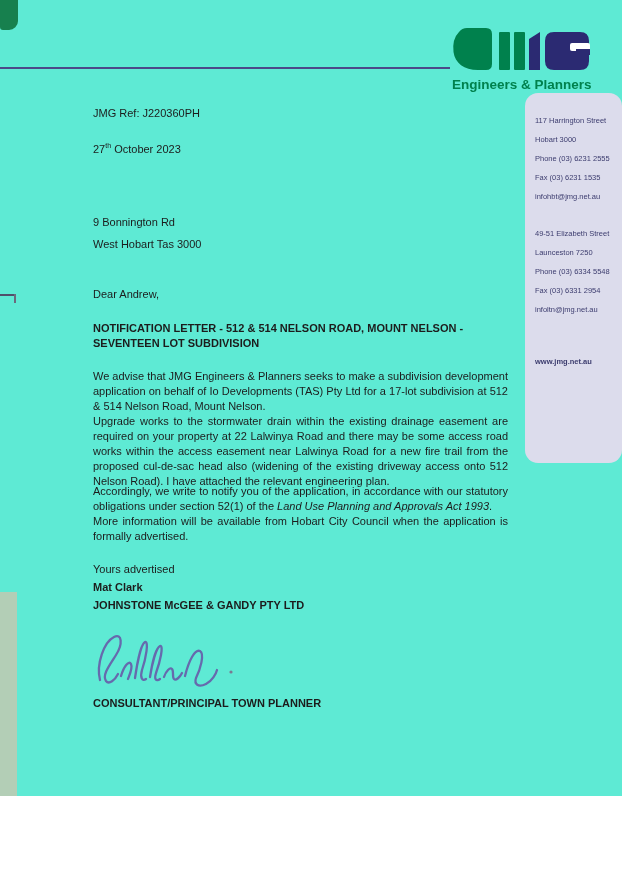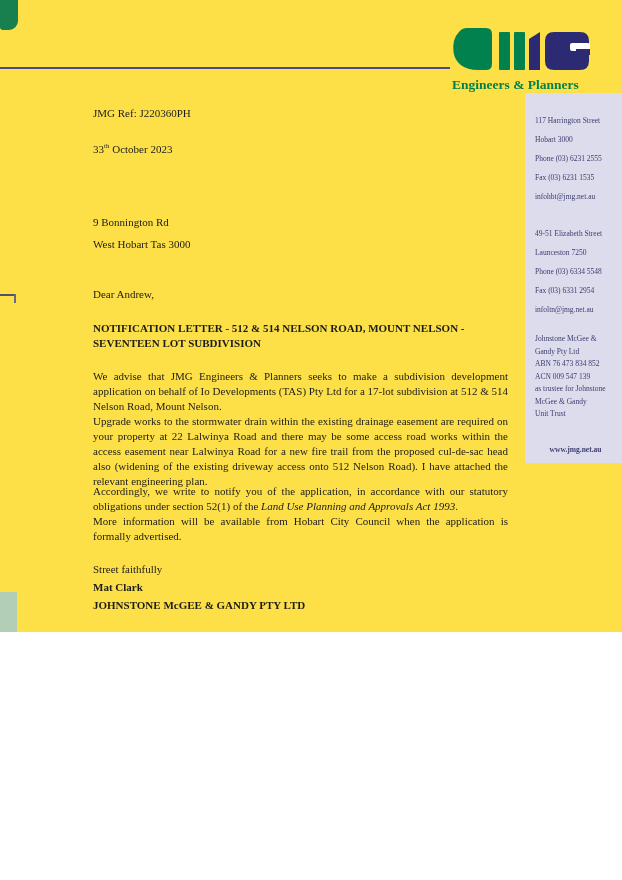--- a/index.html
+++ b/index.html
@@ -1,24 +1,23 @@
 <!DOCTYPE html>
 <html><head>
 <meta charset="utf-8">
 <style>
   * { margin: 0; padding: 0; box-sizing: border-box; }
   html, body { background: #ffffff; }
   body { font-family: "Liberation Sans", sans-serif; }
   .page {
     position: relative;
     width: 622px;
-    height: 632px;
-    background: #fde047;
+    height: 796px;
+    background: #5eead4;
     overflow: hidden;
-    font-family: Liberation Serif, serif;
   }
   
   .corner-green {
     position: absolute; left: 0; top: 0;
     width: 18px; height: 30px;
     background: #17804e;
     border-radius: 0 0 9px 3px;
   }
   .top-rule {
     position: absolute; left: 0; top: 67px;
@@ -55,27 +54,28 @@
     white-space: nowrap;
   }
   
   .sidebar {
     position: absolute; left: 525px; top: 93px;
     width: 97px; height: 370px;
     background: #dcdcec;
     color: #3c3c6e;
     font-size: 7.5px;
     padding: 18px 6px 0 10px;
+    border-radius: 13px;
   }
   .sb-block-contact div { line-height: 19px; white-space: nowrap; }
   .sb-gap-1 { height: 18px; }
   .sb-gap-2 { height: 14px; }
   .sb-gap-3 { height: 24px; }
   .sb-block-company div { line-height: 12.5px; white-space: nowrap; }
-  .sb-website { font-weight: bold; white-space: nowrap; text-align: center; }
+  .sb-website { font-weight: bold; white-space: nowrap; }
   
   .letter { position: absolute; left: 93px; top: 0; width: 415px; color: #1c1c1c; font-size: 11px; }
   .lblk { position: absolute; left: 0; width: 415px; }
   .ref { top: 107px; }
   .date { top: 142px; }
   .date sup { font-size: 7px; vertical-align: super; }
   .recipient { top: 211px; line-height: 22px; }
   .salutation { top: 288px; }
   .subject { top: 321px; font-weight: bold; line-height: 15px; }
   .para { line-height: 15px; text-align: justify; }
@@ -129,54 +129,45 @@
     </div>
     <div class="sb-gap-1"></div>
     <div class="sb-block-contact">
       <div>49-51 Elizabeth Street</div>
       <div>Launceston 7250</div>
       <div>Phone (03) 6334 5548</div>
       <div>Fax (03) 6331 2954</div>
       <div>infoltn@jmg.net.au</div>
     </div>
     <div class="sb-gap-2"></div>
-    <div class="sb-block-company">
-      <div>Johnstone McGee &amp;</div>
-      <div>Gandy Pty Ltd</div>
-      <div>ABN 76 473 834 852</div>
-      <div>ACN 009 547 139</div>
-      <div>as trustee for Johnstone</div>
-      <div>McGee &amp; Gandy</div>
-      <div>Unit Trust</div>
-    </div>
     <div class="sb-gap-3"></div>
     <div class="sb-website">www.jmg.net.au</div>
   </div>
 
   <div class="letter">
     <div class="lblk ref">JMG Ref: J220360PH</div>
 
-    <div class="lblk date"><span>33</span><sup>th</sup><span> October 2023</span></div>
+    <div class="lblk date"><span>27</span><sup>th</sup><span> October 2023</span></div>
 
     <div class="lblk recipient">
       <div>9 Bonnington Rd</div>
       <div>West Hobart Tas 3000</div>
     </div>
 
     <div class="lblk salutation">Dear Andrew,</div>
 
     <div class="lblk subject">NOTIFICATION LETTER - 512 &amp; 514 NELSON ROAD, MOUNT NELSON - SEVENTEEN LOT SUBDIVISION</div>
 
     <div class="lblk para p1">We advise that JMG Engineers &amp; Planners seeks to make a subdivision development application on behalf of Io Developments (TAS) Pty Ltd for a 17-lot subdivision at 512 &amp; 514 Nelson Road, Mount Nelson.</div>
     <div class="lblk para p2">Upgrade works to the stormwater drain within the existing drainage easement are required on your property at 22 Lalwinya Road and there may be some access road works within the access easement near Lalwinya Road for a new fire trail from the proposed cul-de-sac head also (widening of the existing driveway access onto 512 Nelson Road). I have attached the relevant engineering plan.</div>
     <div class="lblk para p3"><span>Accordingly, we write to notify you of the application, in accordance with our statutory obligations under section 52(1) of the </span><span class="italic">Land Use Planning and Approvals Act 1993</span><span>.</span></div>
     <div class="lblk para p4">More information will be available from Hobart City Council when the application is formally advertised.</div>
 
     <div class="lblk closing">
-      <div>Street faithfully</div>
+      <div>Yours advertised</div>
       <div class="bold">Mat Clark</div>
       <div class="bold">JOHNSTONE McGEE &amp; GANDY PTY LTD</div>
     </div>
   </div>
 
   <div class="sig">
     <svg width="150" height="68" viewBox="0 0 150 68">
       <g fill="none" stroke="#666aad" stroke-width="2.3" stroke-linecap="round">
         <path d="M10 52 C6 36 14 14 24 9 C32 5 33 16 26 27 C19 38 12 47 16 53 C19 57 25 52 28 46"></path>
         <path d="M31 48 C34 38 39 32 41 36 C43 40 39 48 38 51"></path>

